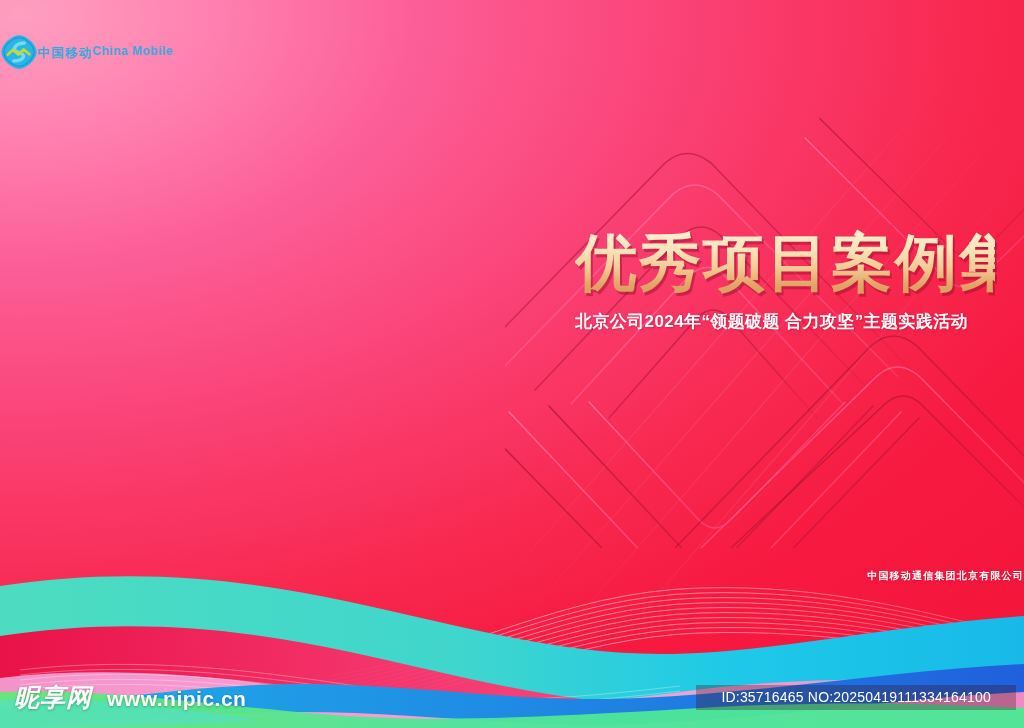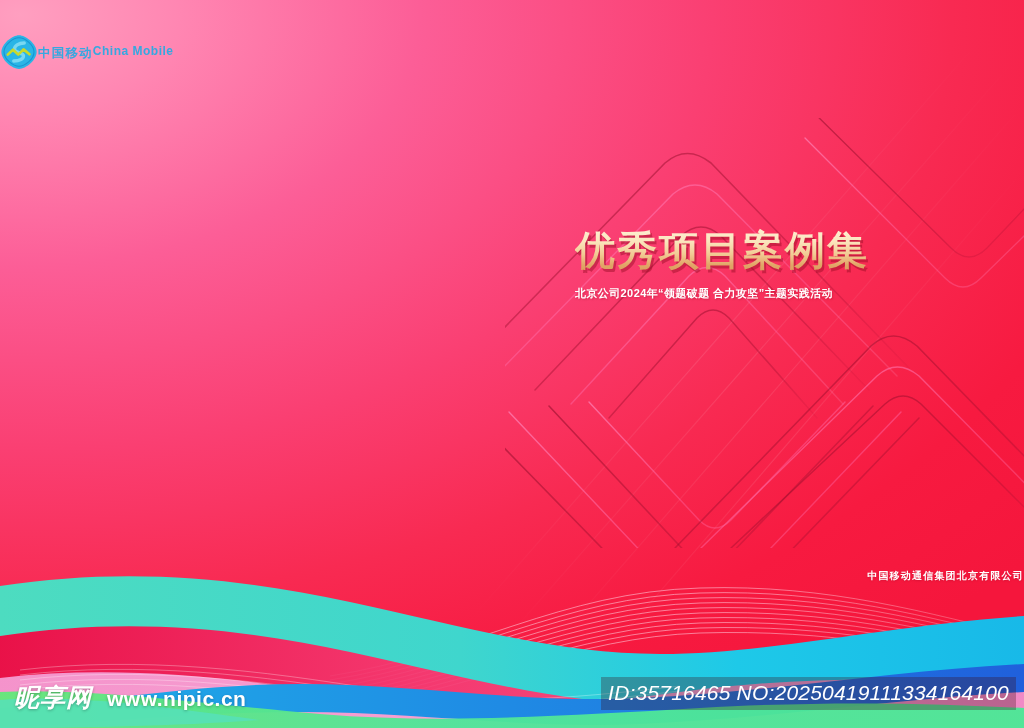--- a/index.html
+++ b/index.html
@@ -58,35 +58,35 @@
   }
 
   
   .title-zone {
     position:absolute;
     left:575px; top:228px;
     width:420px;
   }
   .main-title {
     font-family:"Liberation Sans", sans-serif;
-    font-size:40px;
+    font-size:62px;
     font-weight:bold;
     letter-spacing:2px;
     line-height:1.12;
     white-space:nowrap;
     background:linear-gradient(180deg,#fdf0d3 0%,#fbe5bd 30%,#f2cb94 58%,#e2a567 82%,#d89a5c 100%);
     -webkit-background-clip:text;
     background-clip:text;
     color:transparent;
     -webkit-text-fill-color:transparent;
     filter:drop-shadow(2px 3px 0px rgba(150,10,35,.45));
   }
   .sub-title {
     margin-top:13px;
-    font-size:11px;
+    font-size:17px;
     font-weight:bold;
     letter-spacing:.4px;
     color:#ffffff;
     white-space:nowrap;
     text-shadow:1px 1px 2px rgba(150,10,35,.35);
   }
 
   
   .company {
     position:absolute;
@@ -126,27 +126,26 @@
     font-size:21px;
     font-weight:bold;
     letter-spacing:.5px;
     color:#ffffff;
     text-shadow:0 1px 3px rgba(0,0,0,.28);
     margin-top:16px;
   }
   .wm-right {
     position:absolute;
     right:8px; bottom:18px;
-    padding:4px 7px 5px;
+    padding:4px 25px 5px;
     background:rgba(60,10,20,.30);
     color:#ffffff;
-    font-size:21px;
+    font-size:14px;
     letter-spacing:.2px;
     white-space:nowrap;
-    font-style:italic;
   }
 </style>
 </head>
 <body>
 
 <div id="poster">
 
   <svg class="streaks" viewBox="0 0 1024 728" preserveAspectRatio="none">
     <defs>
       <linearGradient id="stk" x1="0" y1="0" x2="1" y2="0">

